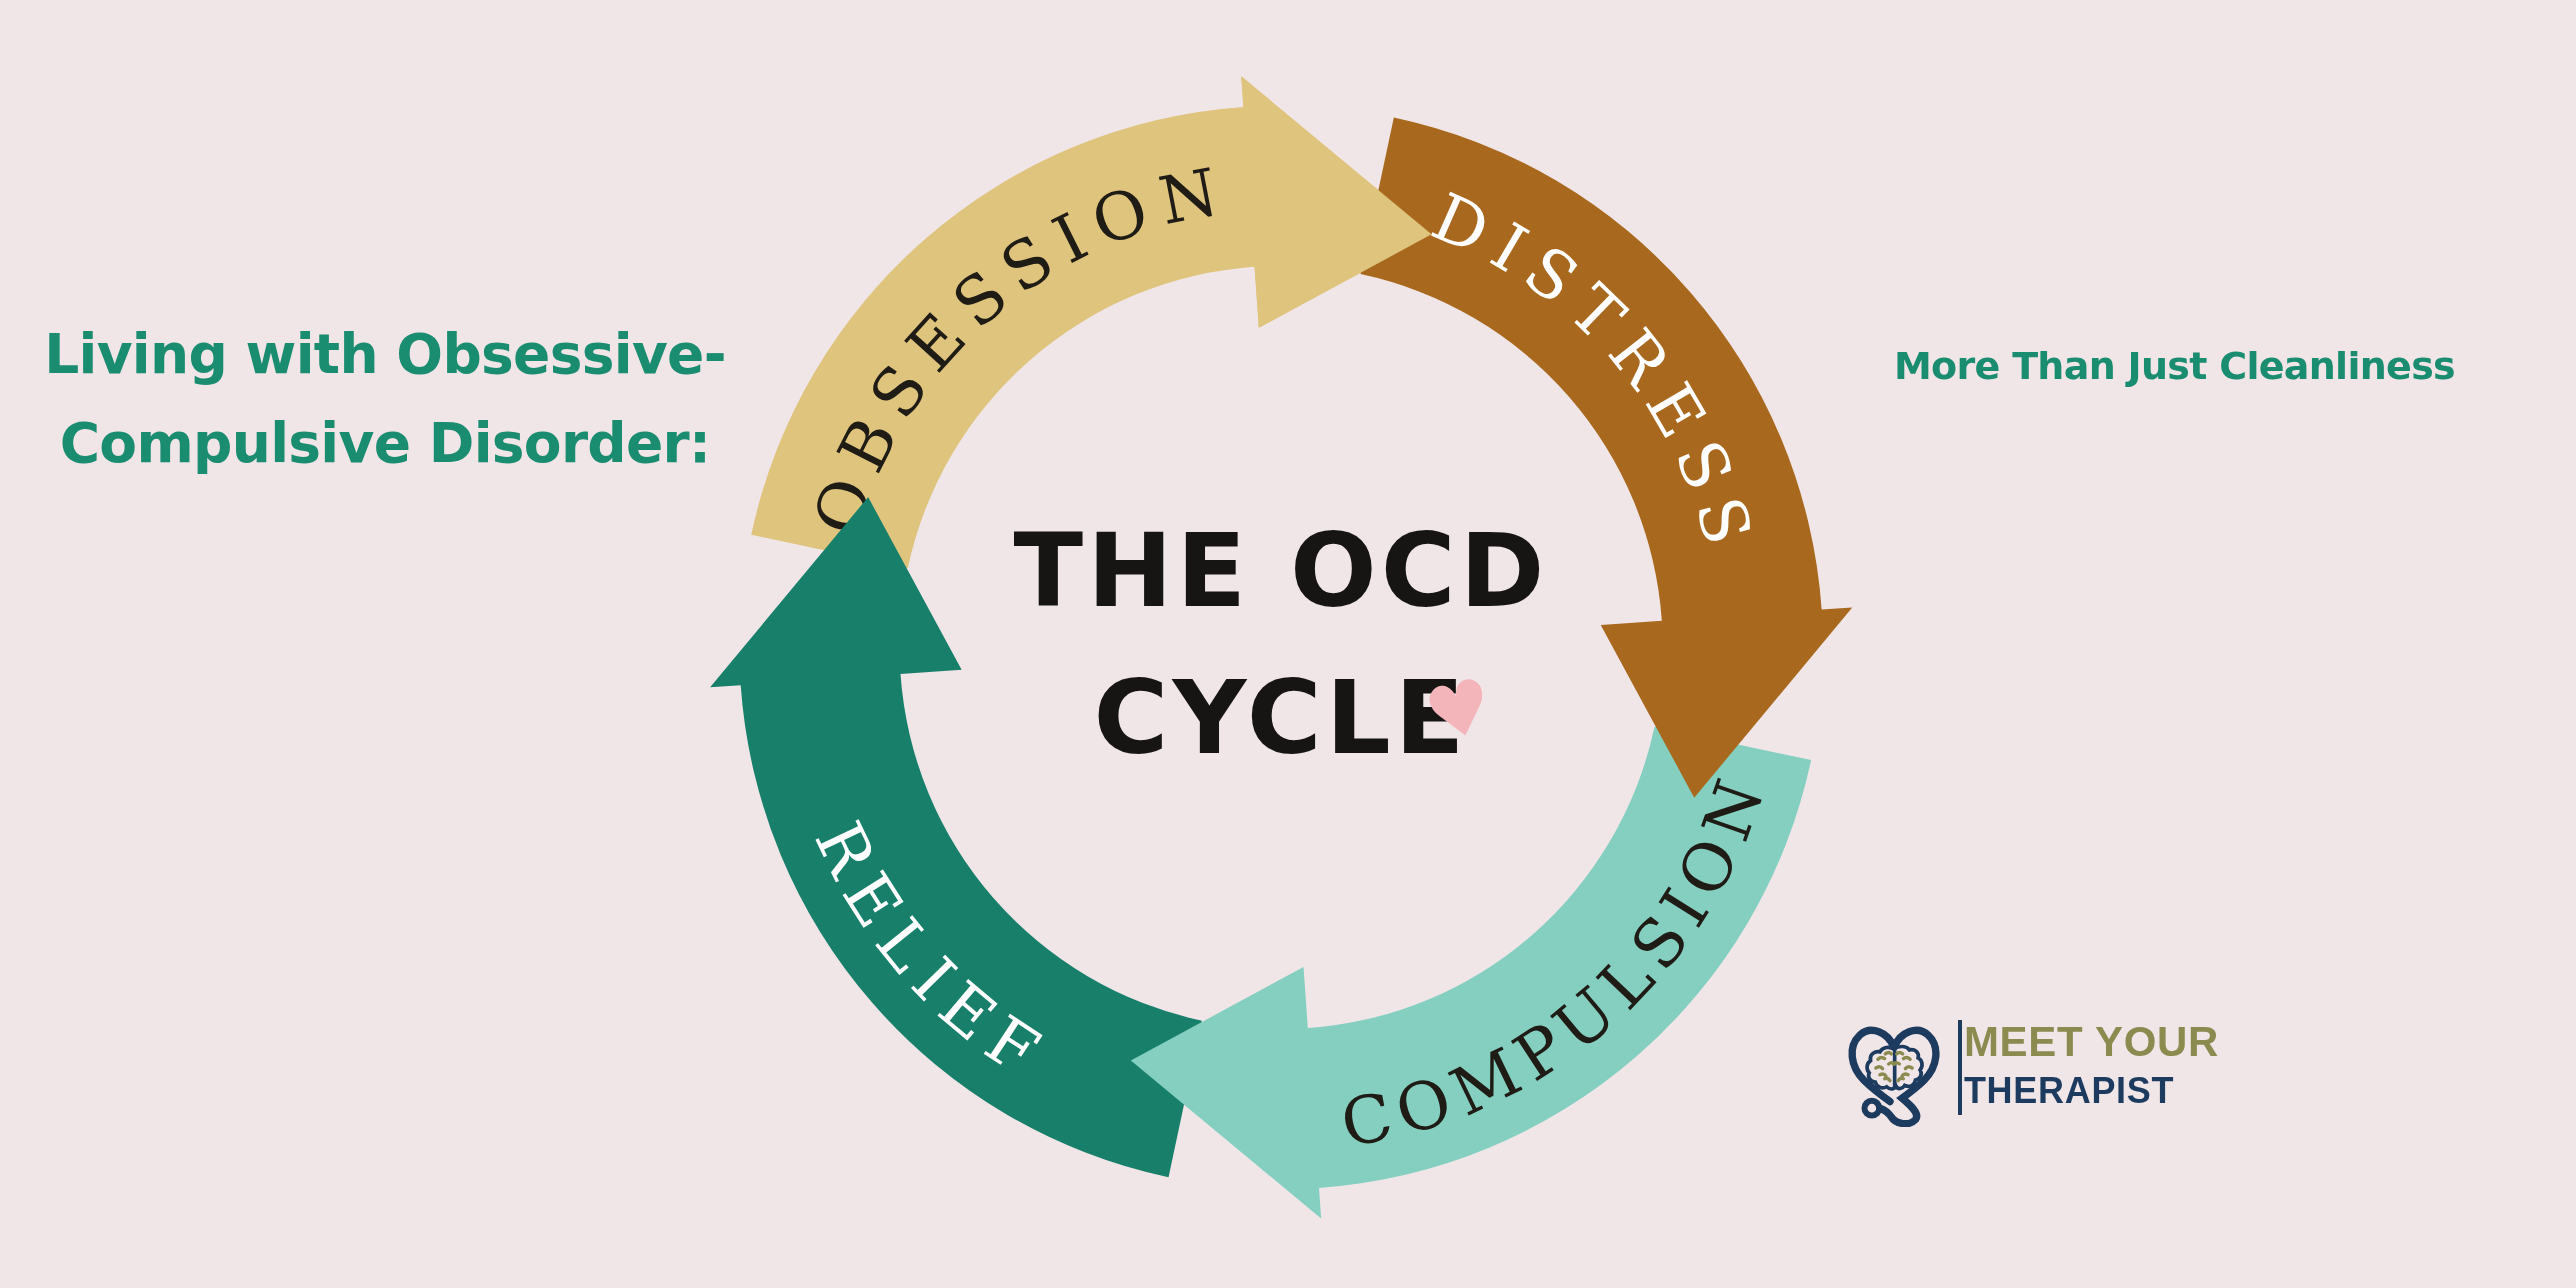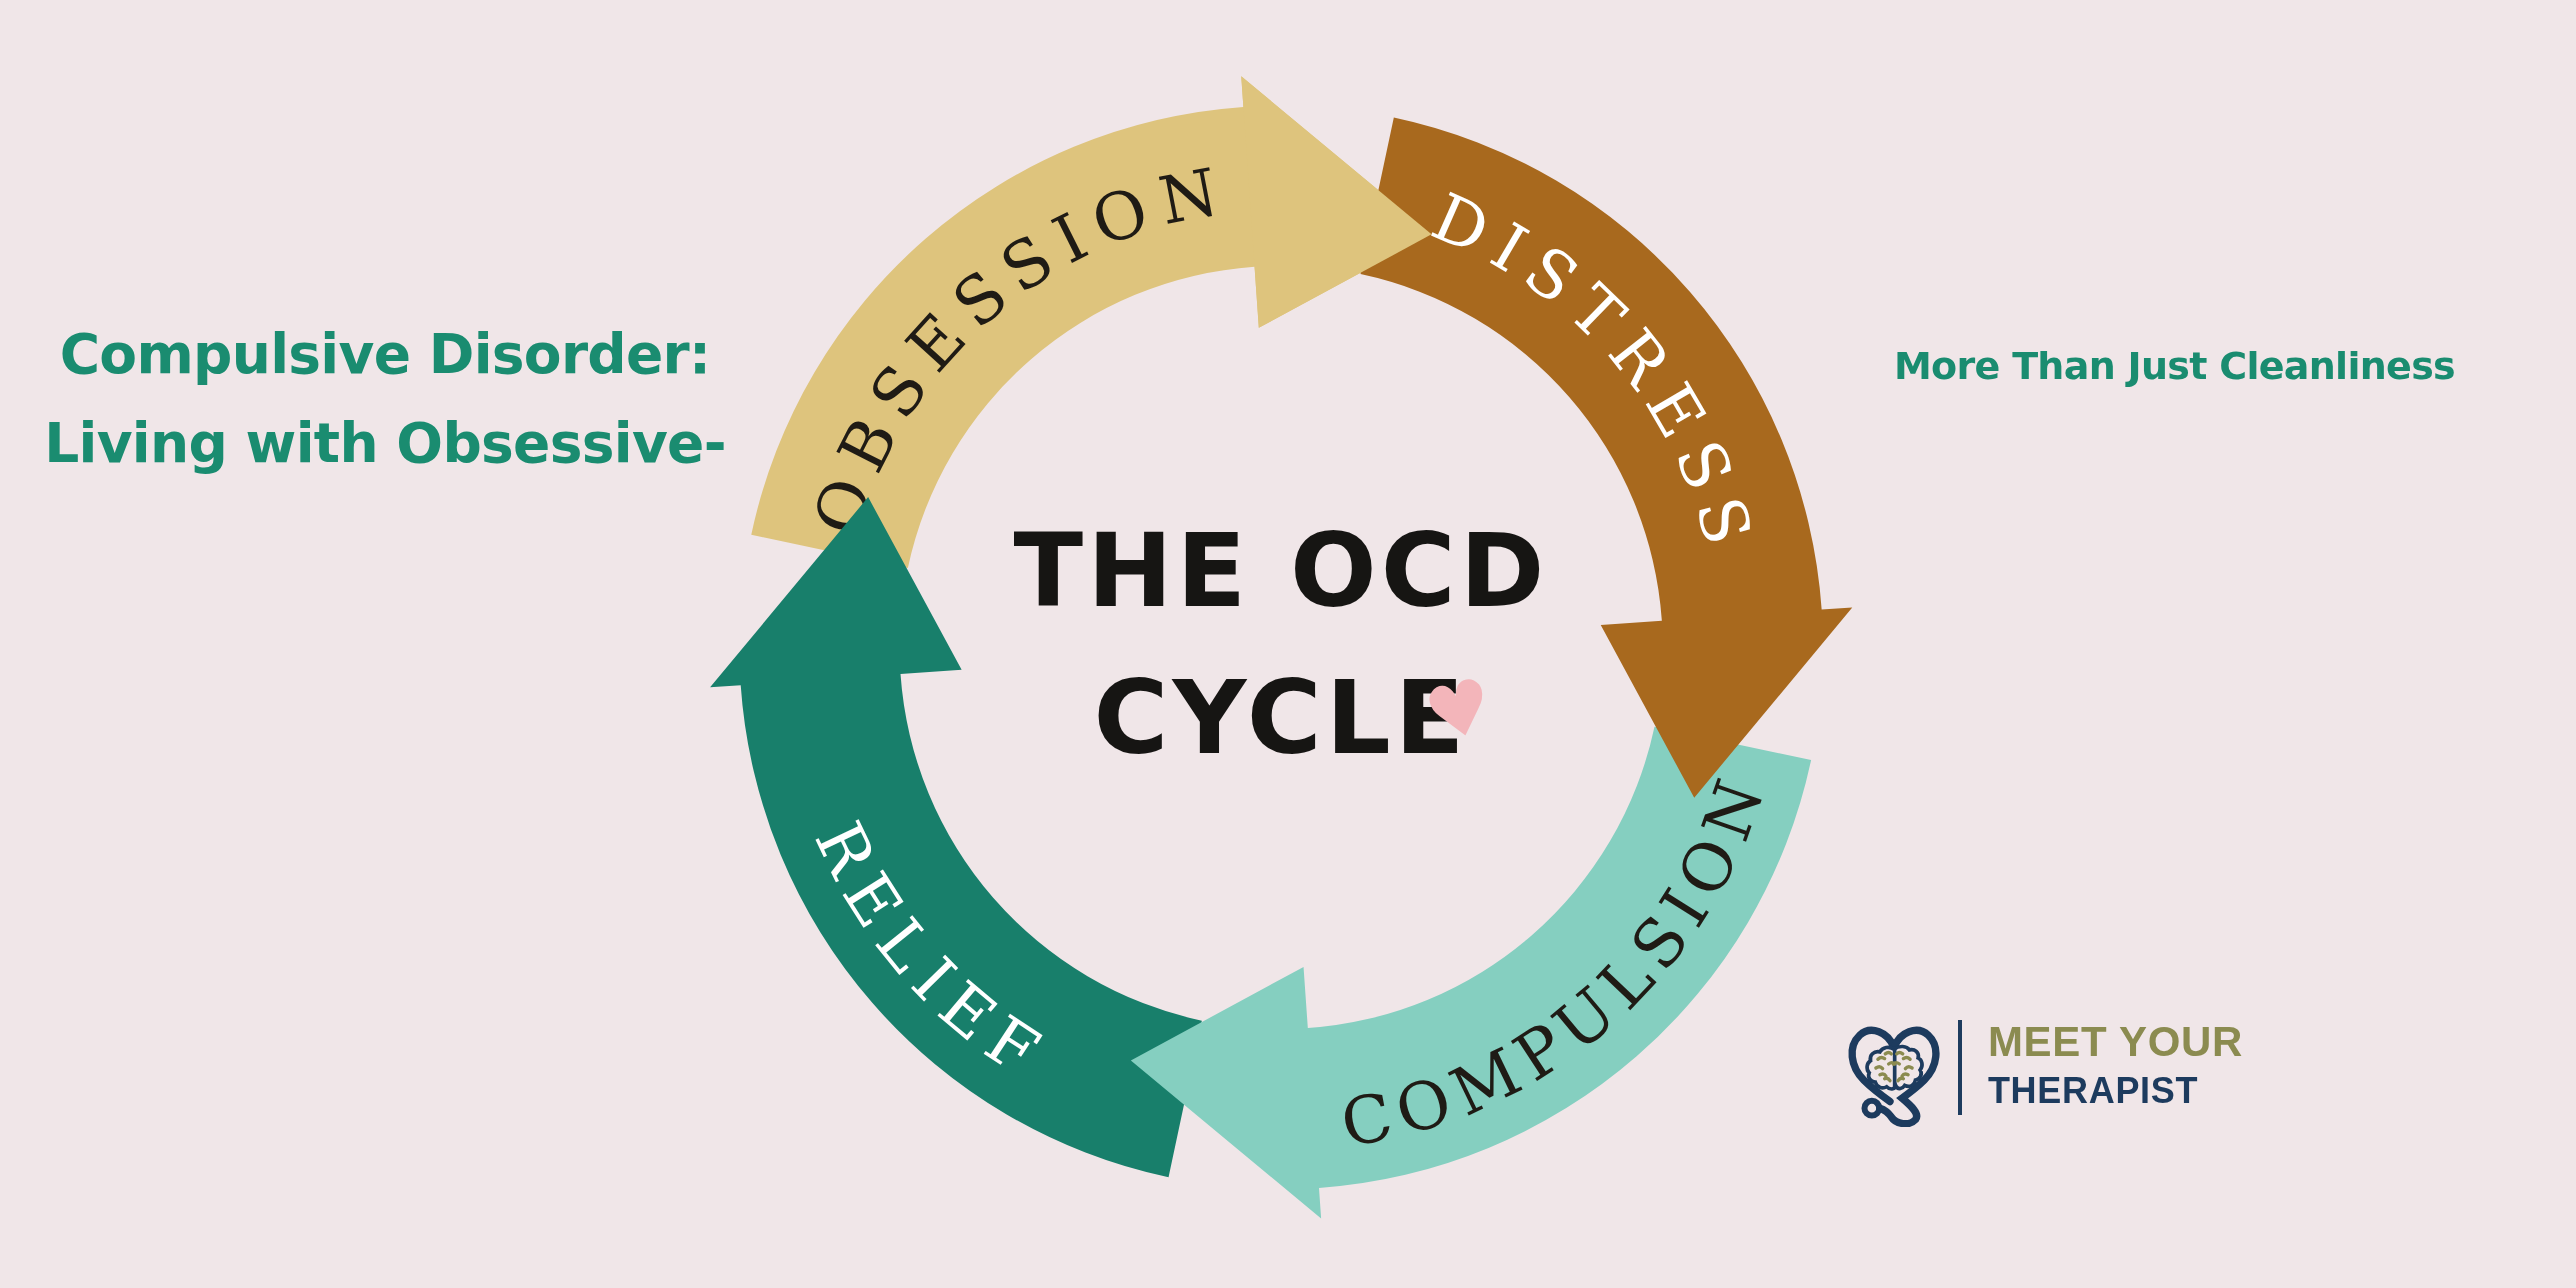--- a/index.html
+++ b/index.html
@@ -48,21 +48,21 @@
     transform:rotate(-14deg);
     font-family:"DejaVu Sans", sans-serif;
   }
 
   .logo{position:absolute;left:1837px;top:1013px;height:116px;display:flex;align-items:flex-start;}
   .logo-icon{width:114px;height:114px;display:block;}
   .logo-divider{
     width:4.1px;height:95px;background:var(--navy,#1d3b5e);
     margin-left:6.8px;margin-top:6.8px;
   }
-  .logo-text{margin-left:26px;margin-top:5.5px;font-family:"Liberation Sans", sans-serif;}
+  .logo-text{margin-left:2px;margin-top:5.5px;font-family:"Liberation Sans", sans-serif;}
   .logo-line1{
     color:var(--olive,#8b8b50);
     font-size:42px;font-weight:bold;letter-spacing:0.7px;line-height:45px;
   }
   .logo-line2{
     color:var(--navy,#1d3b5e);
     font-size:36px;font-weight:bold;letter-spacing:0.7px;line-height:53px;
   }
 
   .arc-label{
@@ -87,22 +87,22 @@
       <path d="M 1714.7 1727.6 A 795 795 0 0 1 1086.9 1005.5 L 1042.0 1008.6 L 1273.9 729.4 L 1411.1 982.8 L 1321.4 989.1 A 560 560 0 0 0 1763.6 1497.8 Z" fill="#187f6b"></path>
       <text class="arc-label" fill="#ffffff" style="letter-spacing:18px"><textPath href="#tp-relief" xlink:href="#tp-relief" startOffset="50%" text-anchor="middle">RELIEF</textPath></text>
       <path d="M 2657.6 1115.3 A 795 795 0 0 1 1935.5 1743.1 L 1938.6 1788.0 L 1659.4 1556.1 L 1912.8 1418.9 L 1919.1 1508.6 A 560 560 0 0 0 2427.8 1066.4 Z" fill="#85cfc0"></path>
       <text class="arc-label" fill="#1f1b15" style="letter-spacing:14px"><textPath href="#tp-compulsion" xlink:href="#tp-compulsion" startOffset="50%" text-anchor="middle">COMPULSION</textPath></text>
       <path d="M 2045.3 172.4 A 795 795 0 0 1 2673.1 894.5 L 2718.0 891.4 L 2486.1 1170.6 L 2348.9 917.2 L 2438.6 910.9 A 560 560 0 0 0 1996.4 402.2 Z" fill="#a8691e"></path>
       <text class="arc-label" fill="#ffffff" style="letter-spacing:18px"><textPath href="#tp-distress" xlink:href="#tp-distress" startOffset="50%" text-anchor="middle">DISTRESS</textPath></text>
       <path d="M 1821.4 112.0 L 2100.6 343.9 L 1847.2 481.1 Z" fill="#dec47d"></path>
     </svg>
 
   <div class="heading heading-left">
+    <div>Living with Obsessive-</div>
     <div>Compulsive Disorder:</div>
-    <div>Living with Obsessive-</div>
   </div>
 
   <div class="heading heading-right">More Than Just Cleanliness</div>
 
   <div class="center-line l1">THE OCD</div>
   <div class="center-line l2">CYCLE</div>
   <span class="heart">♥</span>
 
   <div class="logo">
     <svg class="logo-icon" viewBox="0 0 170 170" aria-hidden="true">

